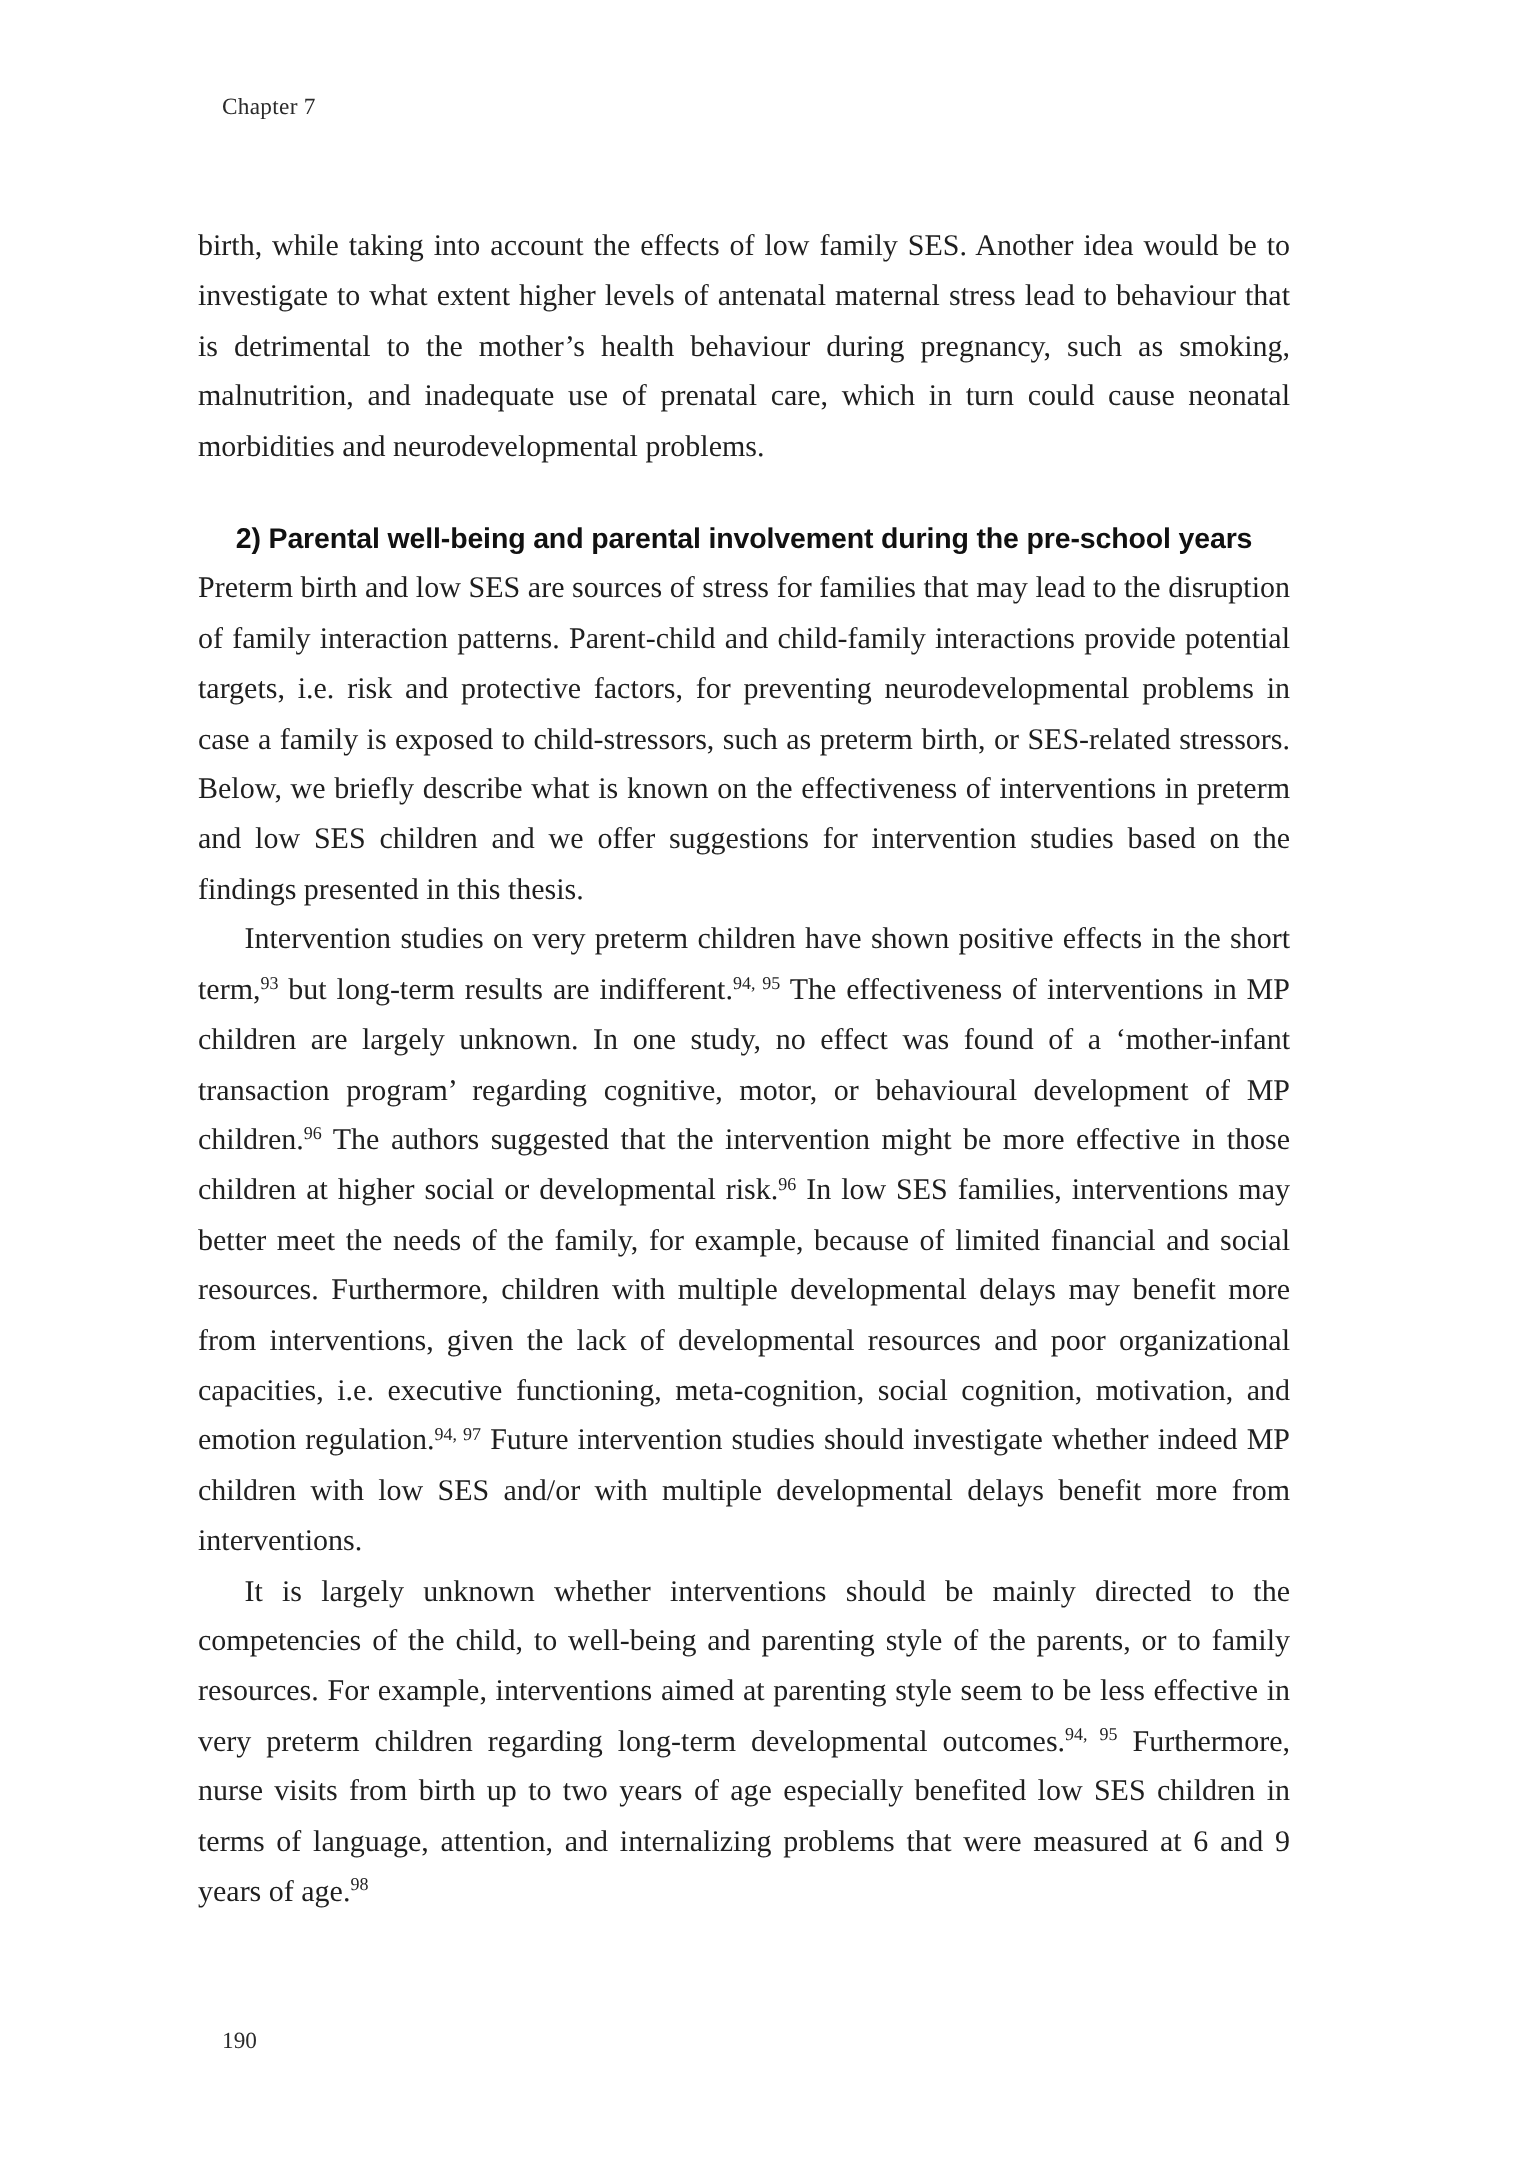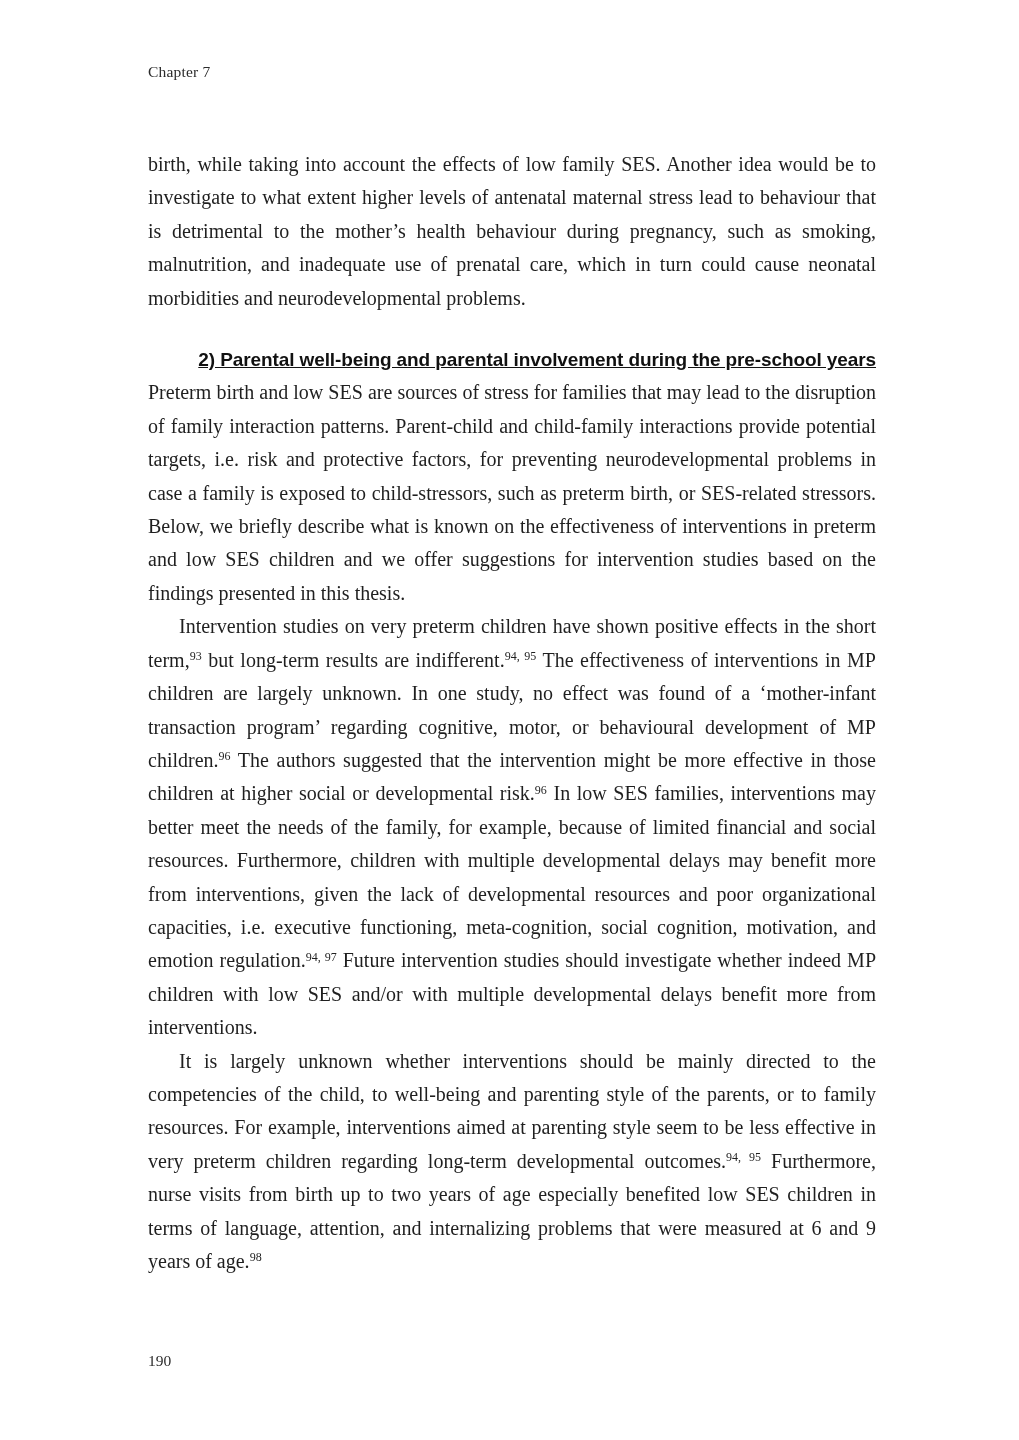--- a/index.html
+++ b/index.html
@@ -22,39 +22,38 @@
     position: absolute;
     top: 63px;
     left: 148px;
     font-size: 15.5px;
     letter-spacing: 0.2px;
     color: #2b2b2b;
   }
   .content {
     position: absolute;
     top: 148px;
-    left: 148px;
+    left: 132px;
     width: 728px;
     font-size: 20px;
     line-height: 33.4px;
     text-align: justify;
   }
   .content p {
     margin: 0;
   }
   .section-heading {
     font-family: "Liberation Sans", "DejaVu Sans", sans-serif;
     font-weight: 700;
     font-size: 19px;
     letter-spacing: -0.1px;
     margin: 0;
     padding-top: 28px;
-    text-align: right;
+    text-align: center;
     color: #111111;
-    text-decoration: underline;
   }
   .indent {
     text-indent: 31px;
   }
   sup {
     font-size: 0.6em;
     line-height: 0;
     vertical-align: baseline;
     position: relative;
     top: -0.55em;

